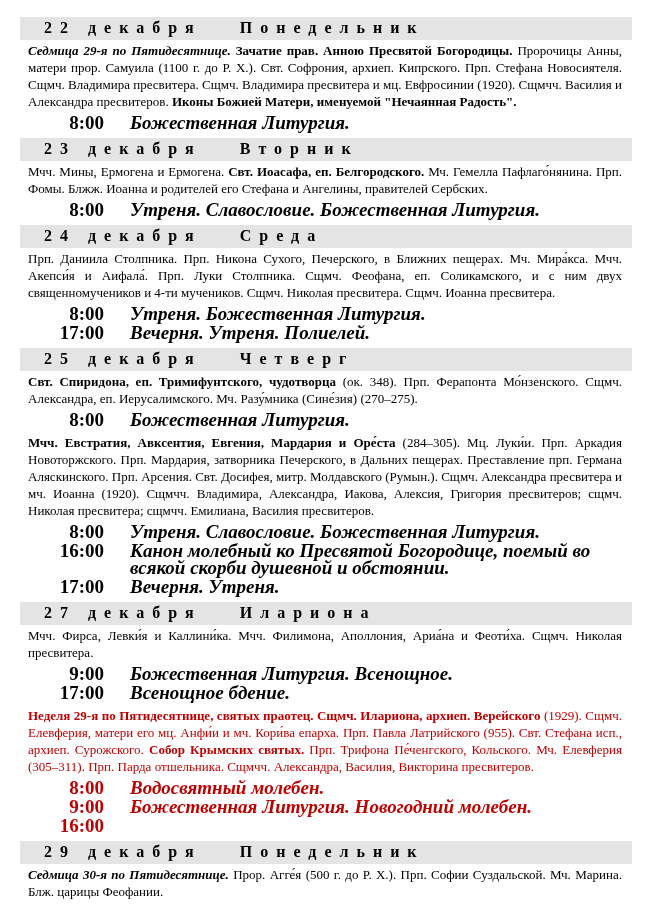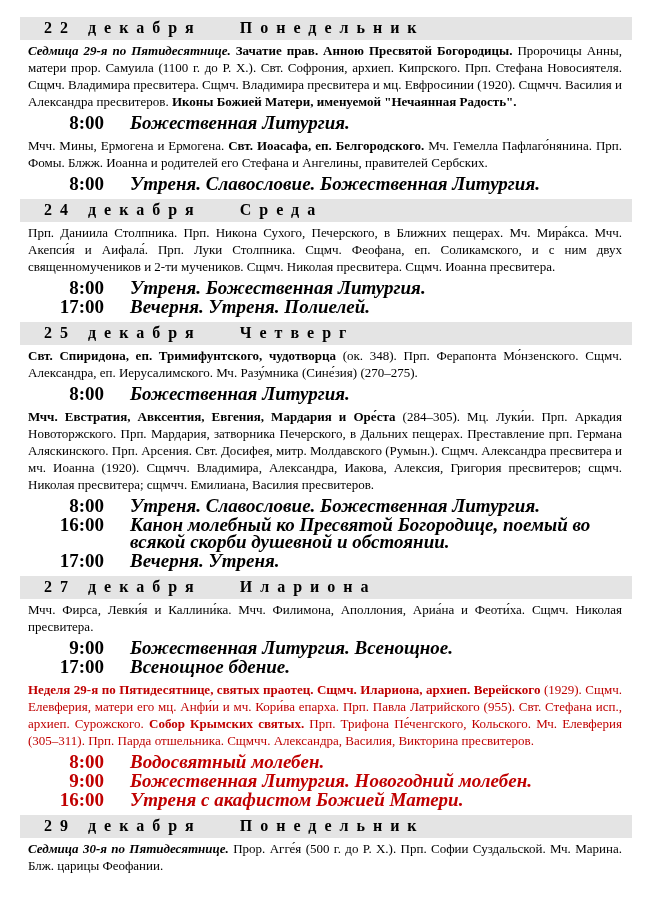--- a/index.html
+++ b/index.html
@@ -85,35 +85,39 @@
     <p class="day-desc"><span class="seg-bold-italic">Седмица 29-я по Пятидесятнице. </span><span class="seg-bold">Зачатие прав. Анною Пресвятой Богородицы. </span><span class="seg-normal">Пророчицы Анны, матери прор. Самуила (1100 г. до Р. Х.). Свт. Софрония, архиеп. Кипрского. Прп. Стефана Новосиятеля. Сщмч. Владимира пресвитера. Сщмч. Владимира пресвитера и мц. Евфросинии (1920). Сщмчч. Василия и Александра пресвитеров. </span><span class="seg-bold">Иконы Божией Матери, именуемой "Нечаянная Радость".</span></p>
     <div class="services">
   <div class="service-row">
     <span class="service-time">8:00</span>
     <span class="service-text">Божественная Литургия.</span>
   </div>
 </div>
   </section>
 
   <section class="day-section">
+    <div class="day-header">
+      <span class="date">23 декабря</span>
+      <span class="weekday">Вторник</span>
+    </div>
     <p class="day-desc"><span class="seg-normal">Мчч. Мины, Ермогена и Ермогена. </span><span class="seg-bold">Свт. Иоасафа, еп. Белгородского. </span><span class="seg-normal">Мч. Гемелла Пафлаго́нянина. Прп. Фомы. Блжж. Иоанна и родителей его Стефана и Ангелины, правителей Сербских.</span></p>
     <div class="services">
   <div class="service-row">
     <span class="service-time">8:00</span>
     <span class="service-text">Утреня. Славословие. Божественная Литургия.</span>
   </div>
 </div>
   </section>
 
   <section class="day-section">
     <div class="day-header">
       <span class="date">24 декабря</span>
       <span class="weekday">Среда</span>
     </div>
-    <p class="day-desc"><span class="seg-normal">Прп. Даниила Столпника. Прп. Никона Сухого, Печерского, в Ближних пещерах. Мч. Мира́кса. Мчч. Акепси́я и Аифала́. Прп. Луки Столпника. Сщмч. Феофана, еп. Соликамского, и с ним двух священномучеников и 2-ти мучеников. Сщмч. Николая пресвитера. Сщмч. Иоанна пресвитера.</span></p>
+    <p class="day-desc"><span class="seg-normal">Прп. Даниила Столпника. Прп. Никона Сухого, Печерского, в Ближних пещерах. Мч. Мира́кса. Мчч. Акепси́я и Аифала́. Прп. Луки Столпника. Сщмч. Феофана, еп. Соликамского, и с ним двух священномучеников и 4-ти мучеников. Сщмч. Николая пресвитера. Сщмч. Иоанна пресвитера.</span></p>
     <div class="services">
   <div class="service-row">
     <span class="service-time">8:00</span>
     <span class="service-text">Утреня. Божественная Литургия.</span>
   </div>
 
   <div class="service-row">
     <span class="service-time">17:00</span>
     <span class="service-text">Вечерня. Утреня. Полиелей.</span>
   </div>
@@ -181,21 +185,20 @@
     <span class="service-text">Водосвятный молебен.</span>
   </div>
 
   <div class="service-row">
     <span class="service-time">9:00</span>
     <span class="service-text">Божественная Литургия. Новогодний молебен.</span>
   </div>
 
   <div class="service-row">
     <span class="service-time">16:00</span>
-    <span class="service-text">Утреня с акафистом Божией Матери.</span>
   </div>
 </div>
   </section>
 
   <section class="day-section">
     <div class="day-header">
       <span class="date">29 декабря</span>
       <span class="weekday">Понедельник</span>
     </div>
     <p class="day-desc"><span class="seg-bold-italic">Седмица 30-я по Пятидесятнице. </span><span class="seg-normal">Прор. Агге́я (500 г. до Р. Х.). Прп. Софии Суздальской. Мч. Марина. Блж. царицы Феофании. </span></p>

